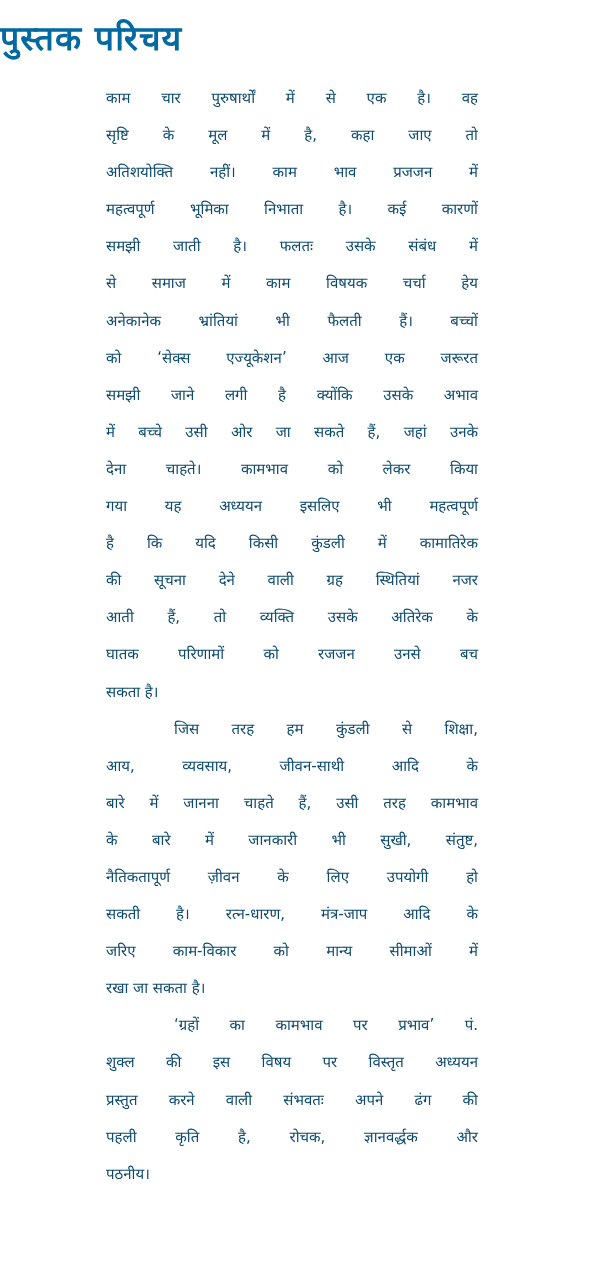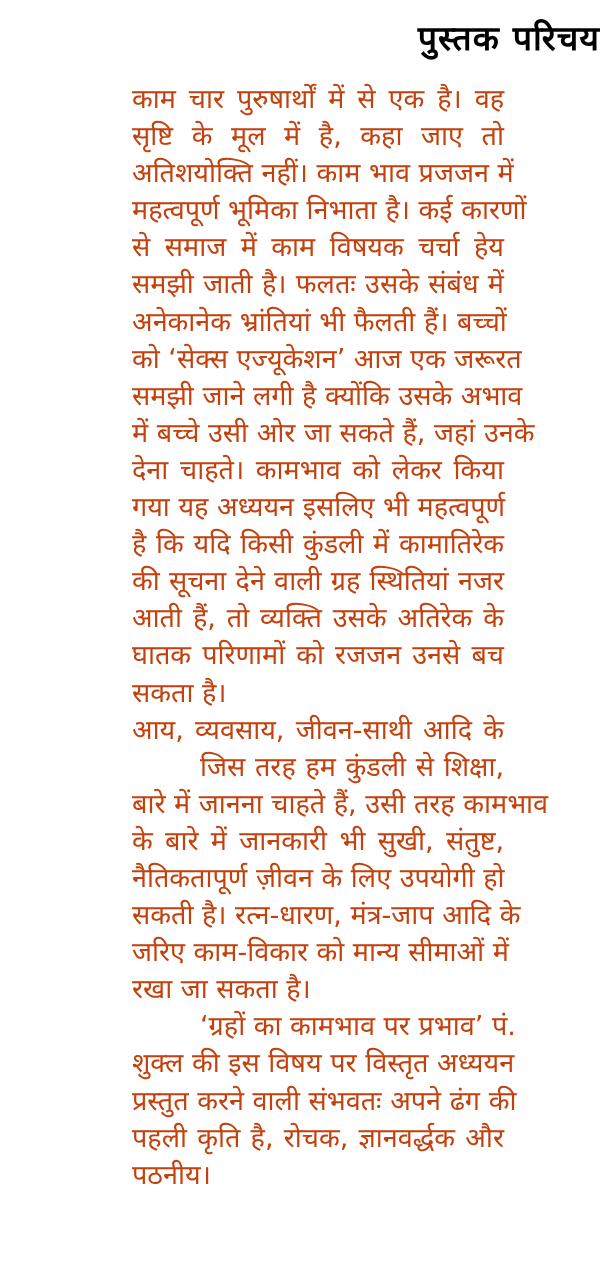--- a/index.html
+++ b/index.html
@@ -1,58 +1,58 @@
 <!DOCTYPE html>
 <html><head>
 <meta charset="utf-8">
 <style>
   html, body { margin: 0; padding: 0; background: #ffffff; }
   body { width: 600px; height: 1280px; position: relative; overflow: hidden; }
   .page { position: absolute; left: 0; top: 0; width: 600px; height: 1280px; background: #fff; }
   .title {
-    position: absolute; left: 0; top: 18px; width: 600px; text-align: right;
+    position: absolute; left: 0; top: 18px; width: 600px; text-align: left;
     font-family: "DejaVu Sans", sans-serif; font-weight: bold; font-size: 34px;
-    color: #000000; line-height: 40px; letter-spacing: 1px;
+    color: #0369a1; line-height: 40px; letter-spacing: 1px;
   }
   .body {
-    position: absolute; left: 132px; top: 80px; width: 372px;
-    font-family: "DejaVu Sans", sans-serif; font-size: 27px; color: #c2410c;
+    position: absolute; left: 106px; top: 80px; width: 372px;
+    font-family: "DejaVu Sans", sans-serif; font-size: 15px; color: #0c4a6e;
   }
   .line {
     display: block; height: 37.1px; line-height: 37.1px; white-space: nowrap;
     text-align: justify; text-align-last: justify; overflow: visible;
   }
   .line.last { text-align-last: left; }
   .line.indent { padding-left: 68px; }
 </style>
 </head>
 <body>
 
 <div class="page">
   <div class="title">पुस्तक परिचय</div>
   <div class="body">
     <span class="line">काम चार पुरुषार्थों में से एक है। वह</span>
     <span class="line">सृष्टि के मूल में है, कहा जाए तो</span>
     <span class="line">अतिशयोक्ति नहीं। काम भाव प्रजजन में</span>
     <span class="line">महत्वपूर्ण भूमिका निभाता है। कई कारणों</span>
+    <span class="line">समझी जाती है। फलतः उसके संबंध में</span>
     <span class="line">से समाज में काम विषयक चर्चा हेय</span>
-    <span class="line">समझी जाती है। फलतः उसके संबंध में</span>
     <span class="line">अनेकानेक भ्रांतियां भी फैलती हैं। बच्चों</span>
     <span class="line">को ‘सेक्स एज्यूकेशन’ आज एक जरूरत</span>
     <span class="line">समझी जाने लगी है क्योंकि उसके अभाव</span>
     <span class="line">में बच्चे उसी ओर जा सकते हैं, जहां उनके</span>
     <span class="line">देना चाहते। कामभाव को लेकर किया</span>
     <span class="line">गया यह अध्ययन इसलिए भी महत्वपूर्ण</span>
     <span class="line">है कि यदि किसी कुंडली में कामातिरेक</span>
     <span class="line">की सूचना देने वाली ग्रह स्थितियां नजर</span>
     <span class="line">आती हैं, तो व्यक्ति उसके अतिरेक के</span>
     <span class="line">घातक परिणामों को रजजन उनसे बच</span>
     <span class="line last">सकता है।</span>
+    <span class="line indent">जिस तरह हम कुंडली से शिक्षा,</span>
     <span class="line">आय, व्यवसाय, जीवन-साथी आदि के</span>
-    <span class="line indent">जिस तरह हम कुंडली से शिक्षा,</span>
     <span class="line">बारे में जानना चाहते हैं, उसी तरह कामभाव</span>
     <span class="line">के बारे में जानकारी भी सुखी, संतुष्ट,</span>
     <span class="line">नैतिकतापूर्ण ज़ीवन के लिए उपयोगी हो</span>
     <span class="line">सकती है। रत्न-धारण, मंत्र-जाप आदि के</span>
     <span class="line">जरिए काम-विकार को मान्य सीमाओं में</span>
     <span class="line last">रखा जा सकता है।</span>
     <span class="line indent">‘ग्रहों का कामभाव पर प्रभाव’ पं.</span>
     <span class="line">शुक्ल की इस विषय पर विस्तृत अध्ययन</span>
     <span class="line">प्रस्तुत करने वाली संभवतः अपने ढंग की</span>
     <span class="line">पहली कृति है, रोचक, ज्ञानवर्द्धक और</span>

